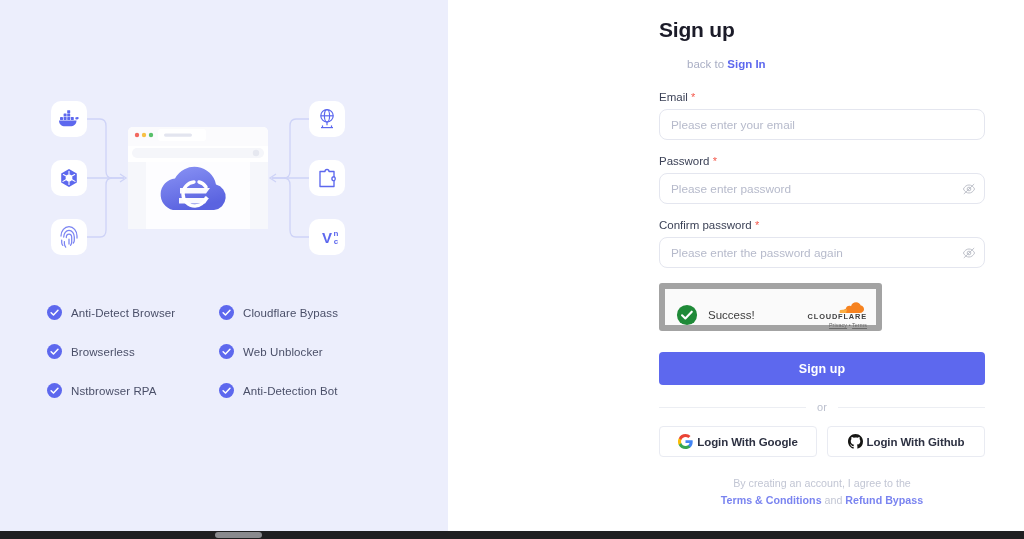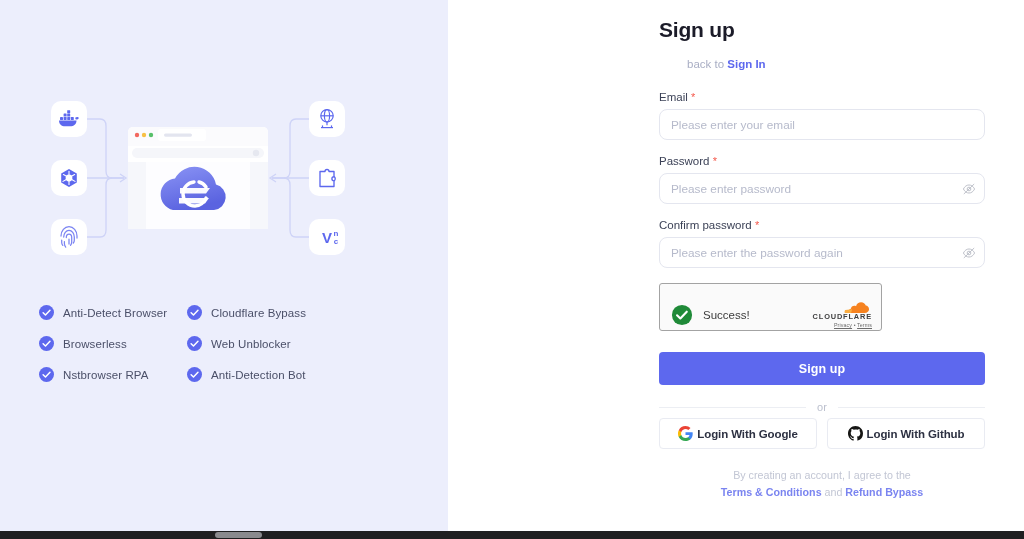--- a/index.html
+++ b/index.html
@@ -20,26 +20,27 @@
   }
   .illustration {
     position: absolute;
     left: 48px; top: 88px;
     width: 300px; height: 180px;
   }
   .illus-svg { display: block; width: 300px; height: 180px; }
 
   .feature-list {
     position: absolute;
-    left: 39px; top: 305px;
+    left: 47px; top: 305px;
     width: 340px;
     display: grid;
     grid-template-columns: 148px 148px;
     grid-row-gap: 16px;
     grid-column-gap: 0px;
+    gap: 24px;
   }
   .feature-item { display: flex; align-items: center; gap: 9px; }
   .check-icon { width: 15px; height: 15px; flex: 0 0 15px; display: block; }
   .feature-label {
     font-size: 11.5px;
     color: #4a4f68;
     letter-spacing: 0.1px;
     white-space: nowrap;
   }
 
@@ -91,21 +92,21 @@
     position: absolute; right: 9px; top: 50%;
     transform: translateY(-50%);
     width: 14px; height: 14px;
     opacity: 0.45;
     cursor: pointer;
   }
 
   
   .turnstile {
     width: 223px; height: 48px;
-    border: 1px solid #a3a3a3;
+    border: 6px solid #a3a3a3;
     border-radius: 3px;
     background: #fafafa;
     margin-top: 8px;
     margin-bottom: 21px;
     display: flex; align-items: center;
     padding: 16px 9px 0 11px;
     position: relative;
   }
   .ts-check { width: 22px; height: 22px; flex: 0 0 22px; }
   .ts-text { font-size: 11.5px; color: #3c3c3c; margin-left: 10px; flex: 1; }
@@ -125,21 +126,21 @@
     color: #ffffff;
     border: none; border-radius: 4px;
     font-size: 12.5px; font-weight: bold;
     font-family: "Liberation Sans", sans-serif;
     cursor: pointer;
     letter-spacing: 0.1px;
   }
 
   .or-row {
     display: flex; align-items: center;
-    margin: 16px 0 5px 0;
+    margin: 16px 0 13px 0;
     width: 326px;
   }
   .or-line { flex: 1; height: 1px; background: #eceef3; }
   .or-text { font-size: 11px; color: #bcc0ce; padding: 0 11px; }
 
   .social-row { display: flex; gap: 10px; width: 326px; }
   .social-btn {
     flex: 1; height: 31px;
     border: 1px solid #e9ebf2;
     border-radius: 4px;

